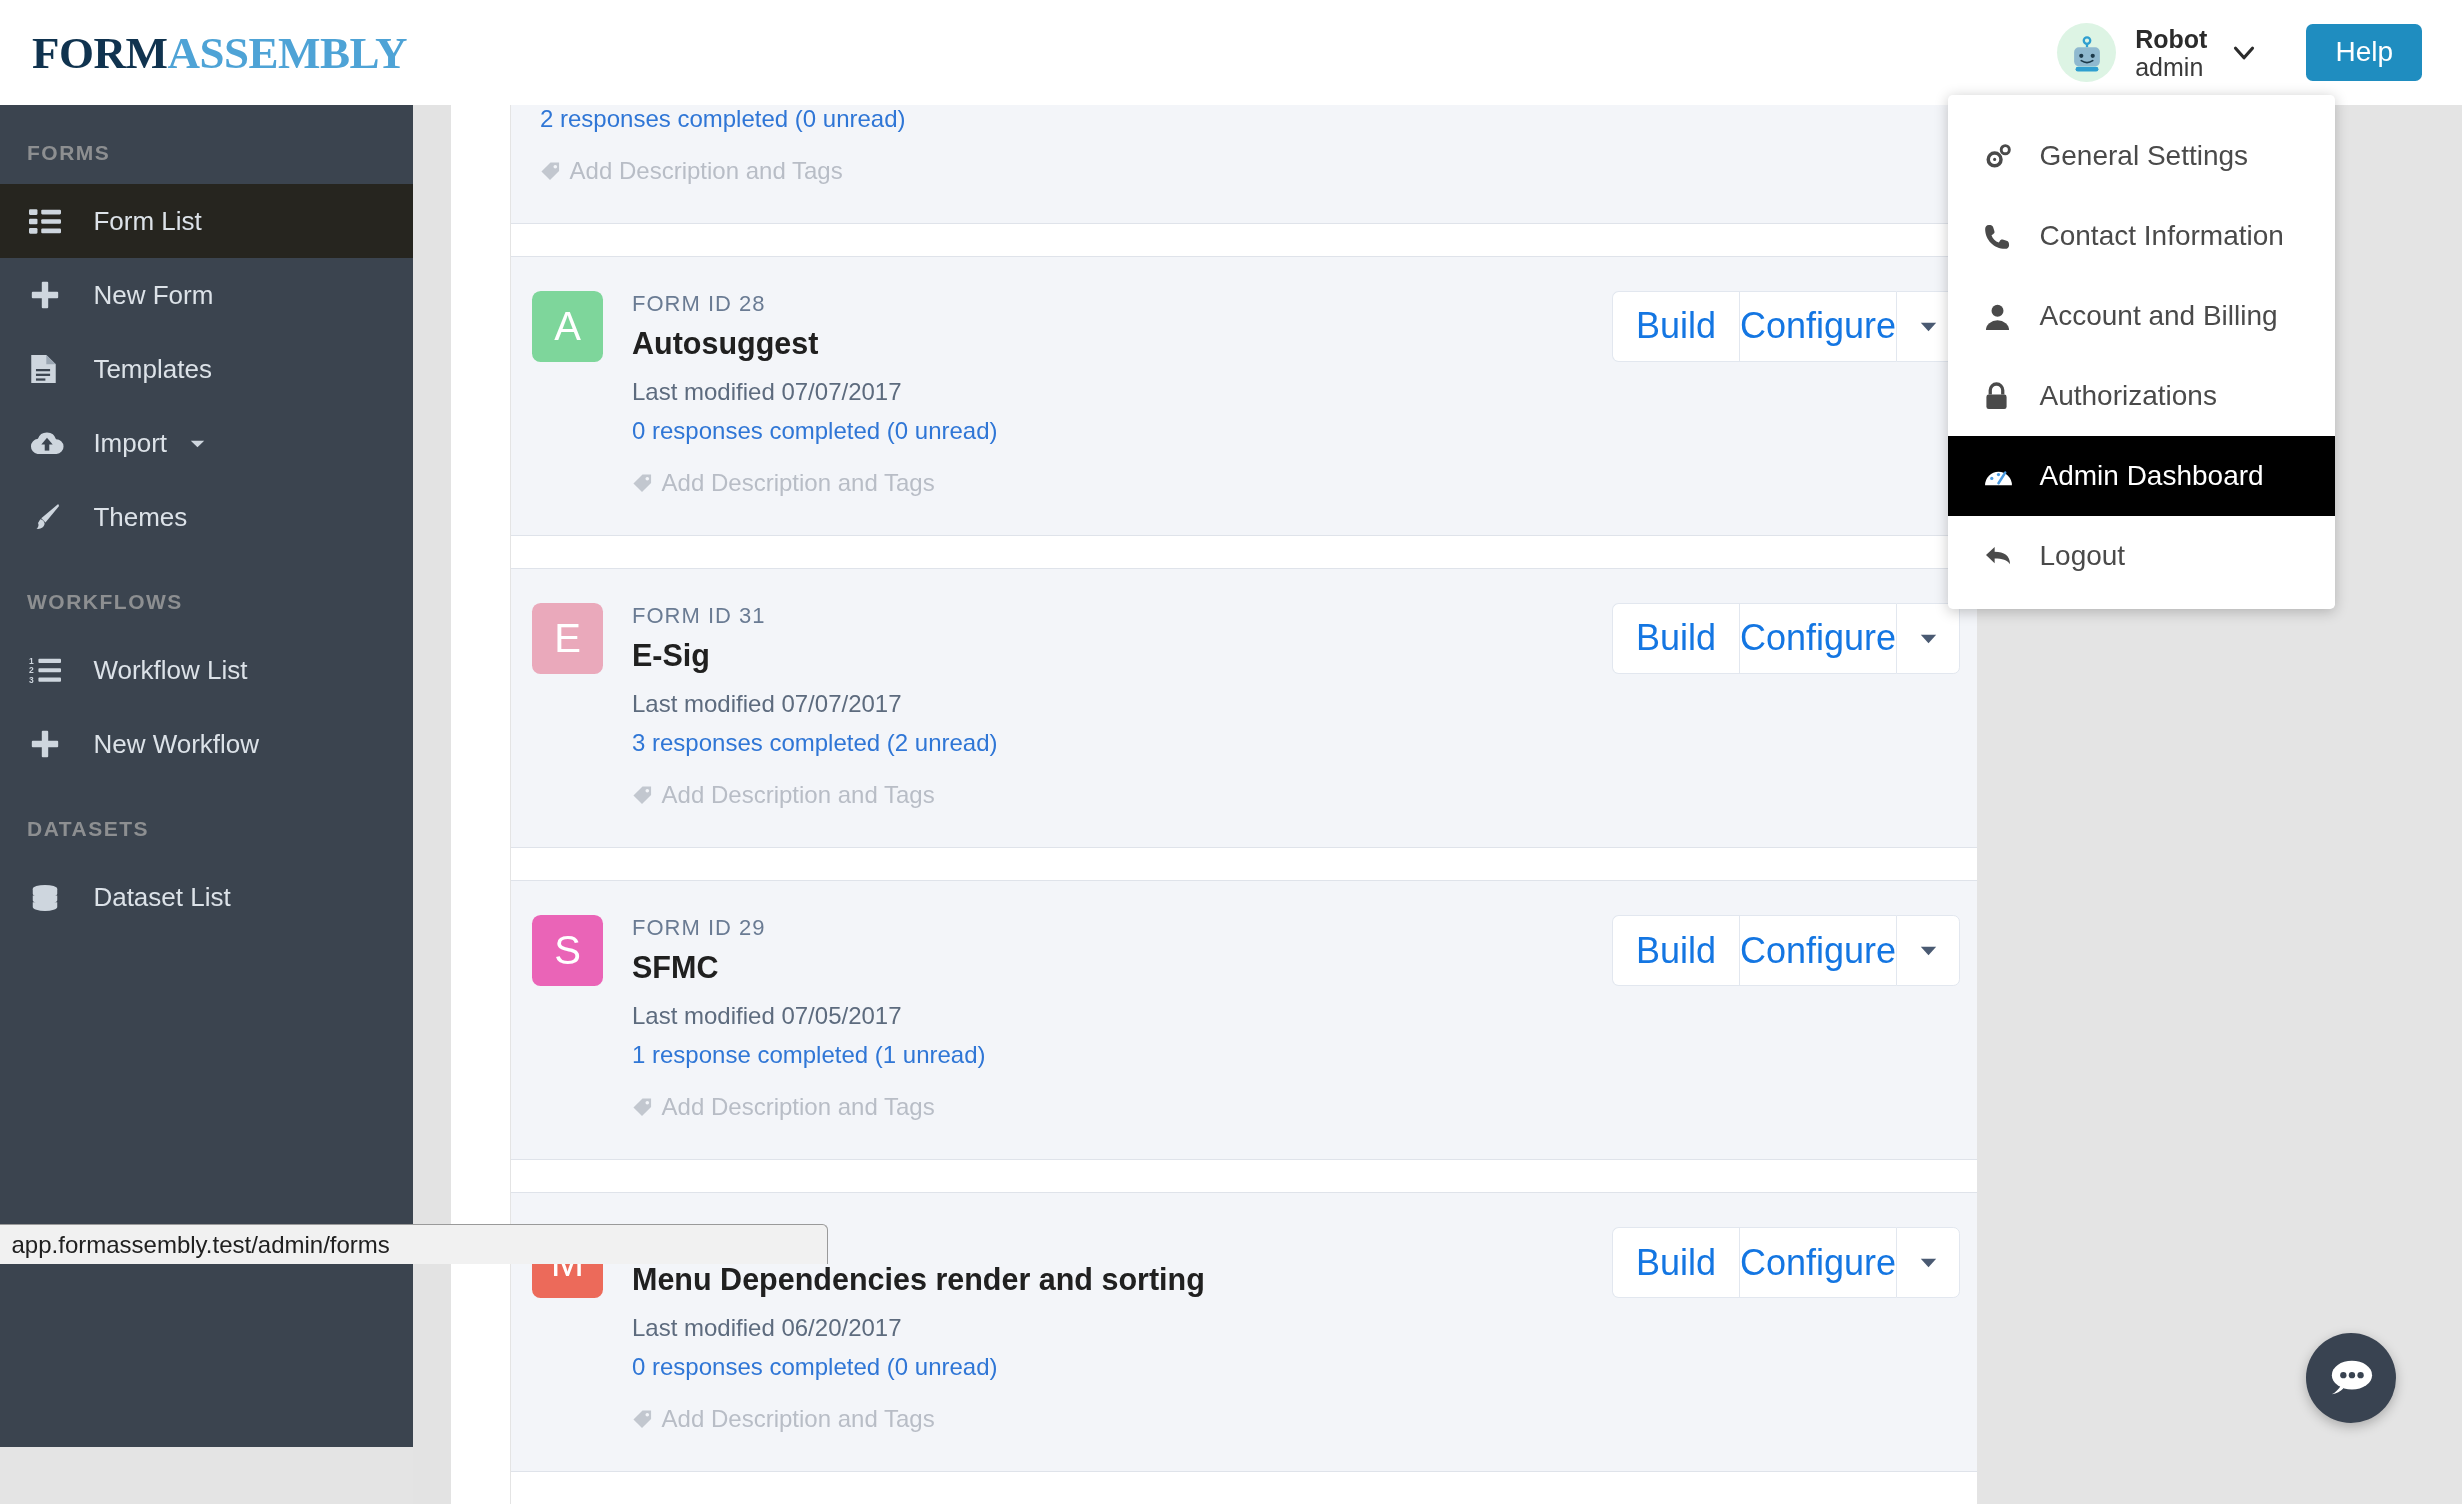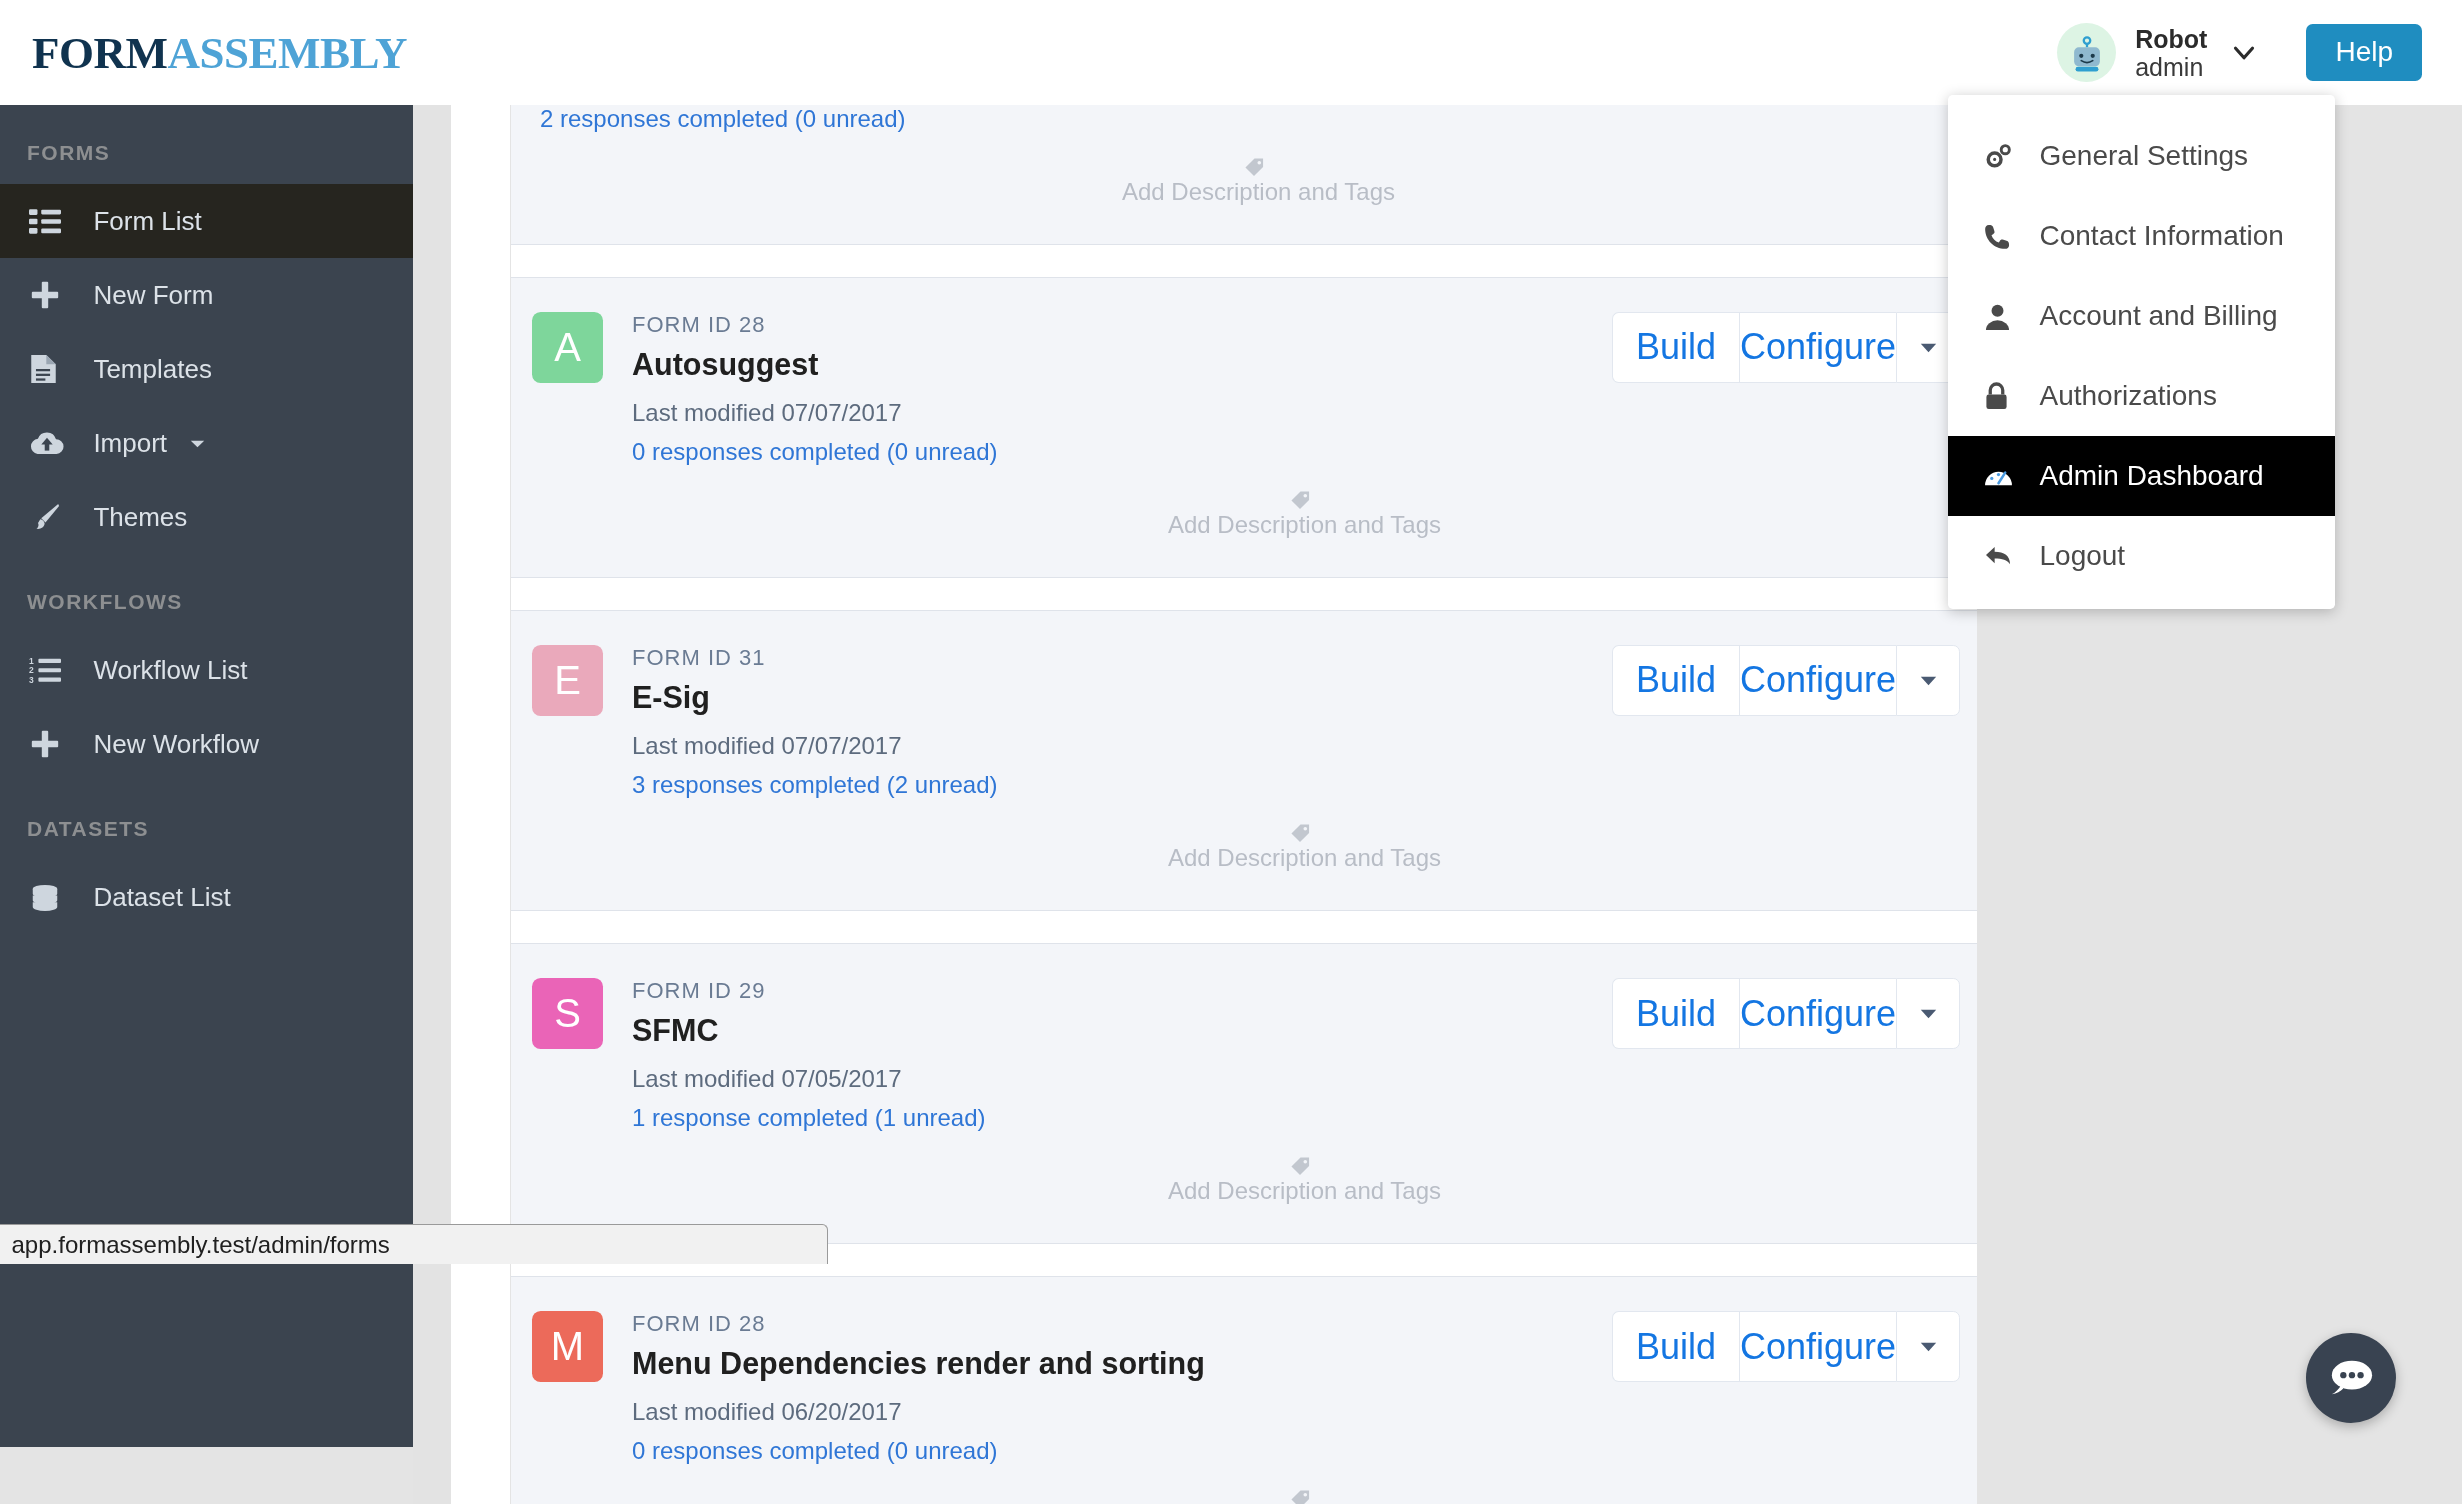--- a/index.html
+++ b/index.html
@@ -169,21 +169,20 @@
     color: #2f76d6;
     font-size: 24px;
     margin-bottom: 24px;
     cursor: pointer;
   }
   .form-tags {
     color: #b8bdc6;
     font-size: 24px;
     display: flex; align-items: center;
     cursor: pointer;
-    flex-direction: column;
   }
   .tag-ico { margin-right: 8.6px; display: flex; align-items: center; }
 
   .card-actions {
     position: absolute;
     right: 17px; top: 34px;
     display: flex;
   }
   .btn-grp { display: flex; }
   .btn {

